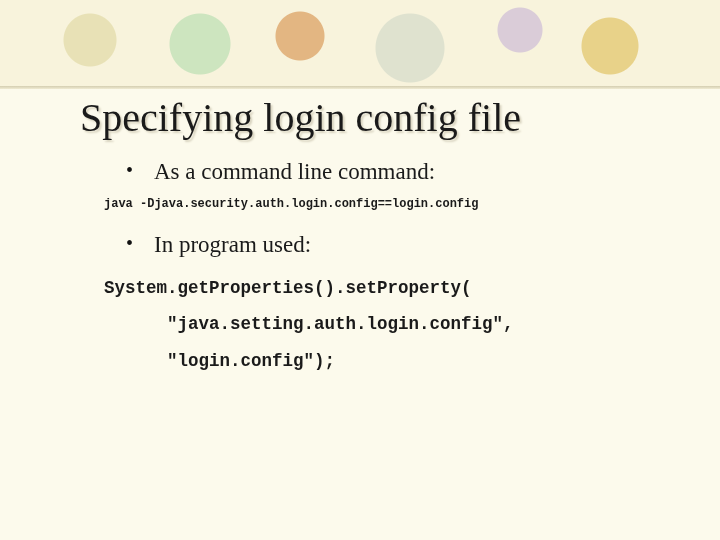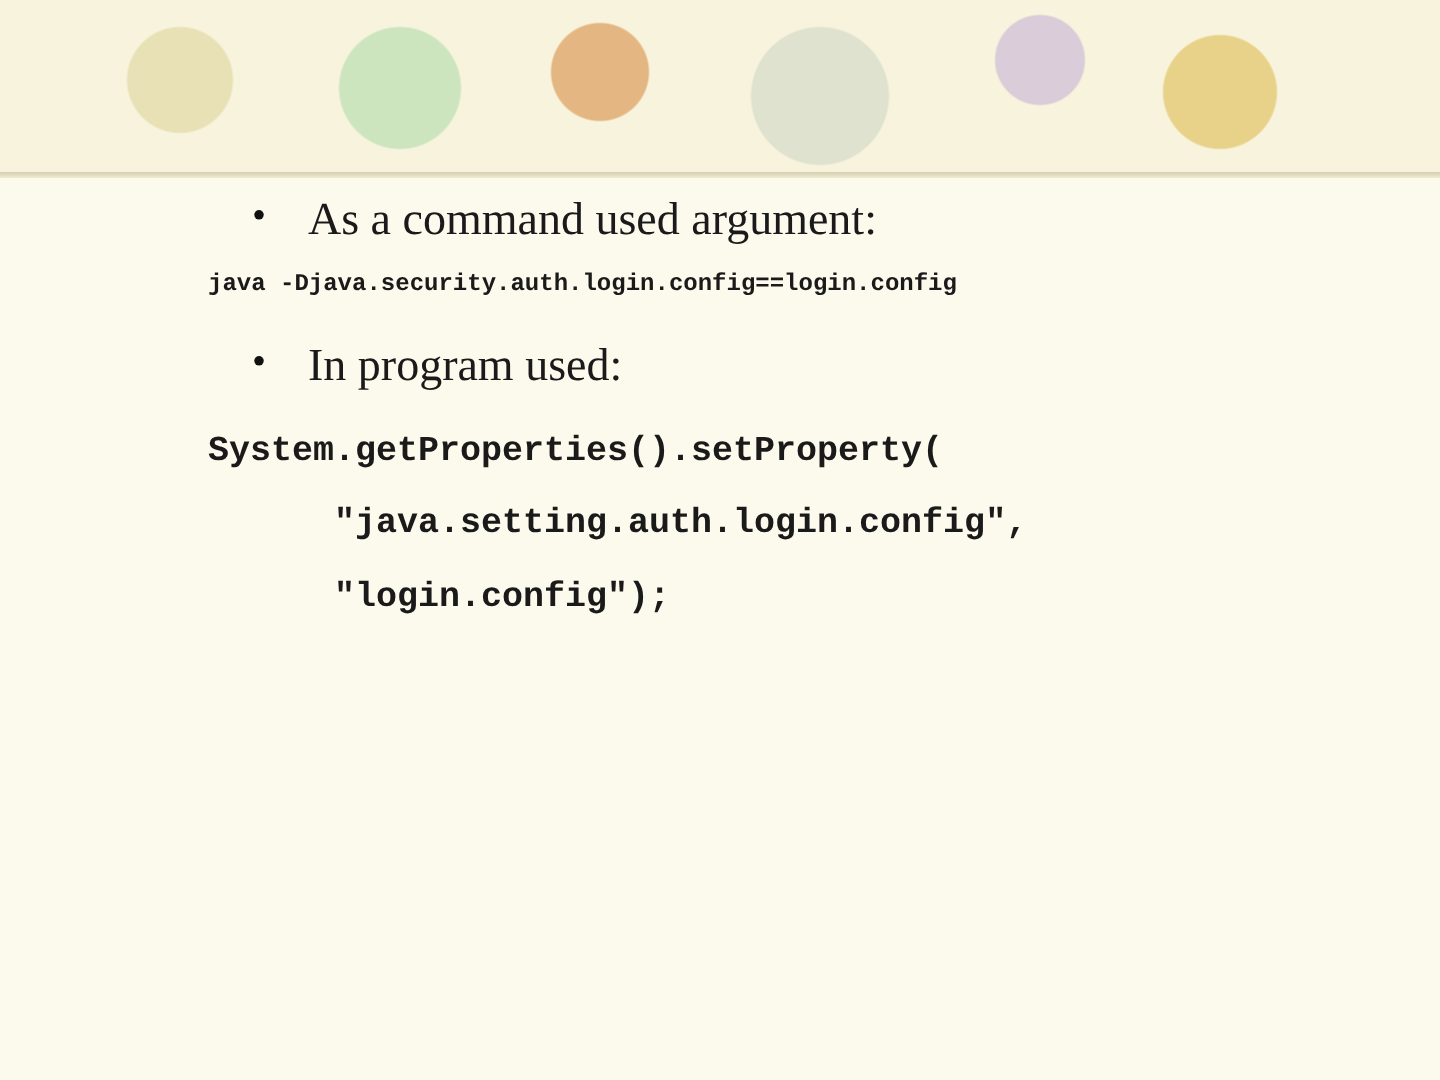--- a/index.html
+++ b/index.html
@@ -104,24 +104,25 @@
 </style>
 </head>
 <body>
 
 <div class="slide">
   <div class="deco-band"></div>
   <div class="deco-rule"></div>
 
   <div class="content">
 
+    <h1 class="title">Specifying login config file</h1>
 
 
     <div class="b2">
-      <span>As a command used argument:</span>
+      <span>As a command line command:</span>
     </div>
     <div class="codeline">java -Djava.security.auth.login.config==login.config</div>
 
     <div class="b2">
       <span>In program used:</span>
     </div>
     <div class="codeblock">System.getProperties().setProperty(
       "java.setting.auth.login.config",
       "login.config");</div>
 

